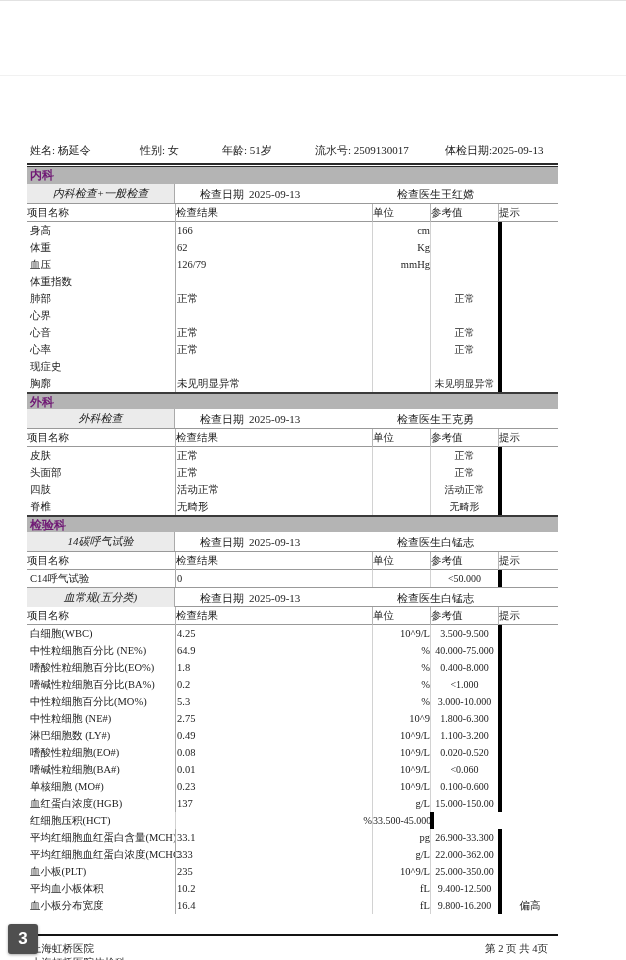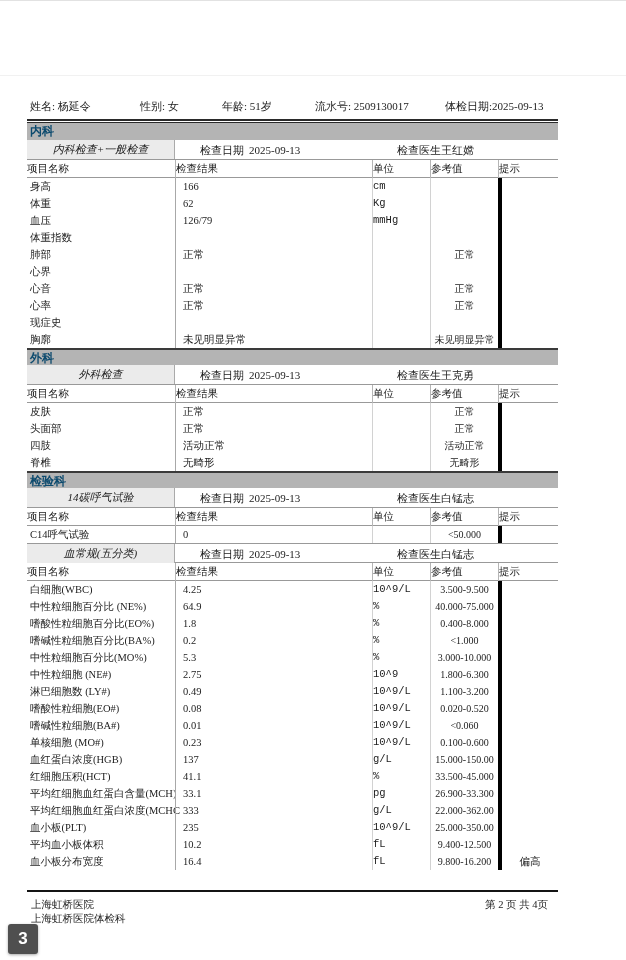--- a/index.html
+++ b/index.html
@@ -5,47 +5,47 @@
   * { margin:0; padding:0; box-sizing:border-box; }
   html,body { width:626px; height:960px; background:#fff; }
   body { font-family:"Liberation Serif","DejaVu Serif",serif; color:#1c1c1c; position:relative; overflow:hidden; }
 
   .top-line   { position:absolute; top:0; left:0; right:0; height:1px; background:#e2e2e2; }
   .page-sep   { position:absolute; top:75px; left:0; right:0; height:1px; background:#f1f1f1; }
 
   .doc { position:absolute; left:27px; top:95px; width:531px; }
 
   
-  .patient-row { position:relative; height:22px; font-size:11px; }
+  .patient-row { position:relative; height:22px; font-size:11px;margin-top:44px; }
   .patient-row .pi { position:absolute; top:0; line-height:22px; white-space:nowrap; }
   .pi1{left:3px;} .pi2{left:113px;} .pi3{left:195px;} .pi4{left:288px;} .pi5{left:418px;}
 
   .double-rule { margin-top:2px; border-top:2px solid #2a2a2a; height:4px; border-bottom:1px solid #2a2a2a; }
 
   
-  .section-bar { height:17px; line-height:17px; background:#b4b4b4; font-size:12px; font-weight:bold; padding-left:3px; color:#0c4a6e; }
+  .section-bar { height:17px; line-height:17px; background:#b4b4b4; font-size:12px; font-weight:bold; padding-left:3px; color:#701a75; }
   .section:not(.first) .section-bar { border-top:2px solid #3a3a3a; }
 
   .meta-row { display:grid; grid-template-columns:148px 1fr; height:20px; border-bottom:1px solid #999; font-size:11px; }
   .subsection:not(:first-child) .meta-row { border-top:1px solid #999; }
   .meta-left { background:#ebebeb; text-align:center; line-height:19px; border-right:1px solid #aaa; white-space:nowrap;font-style:italic; }
   .meta-right { position:relative; }
   .meta-right span { position:absolute; top:0; line-height:20px; white-space:nowrap; }
   .m-date-label{left:25px;} .m-date{left:74px;} .m-doc-label{left:222px;} .m-doc{left:266px;}
 
   .cols-row, .data-row { display:grid; grid-template-columns:148px 197px 58px 68px 60px; }
   .cols-row { height:18px; line-height:18px; border-bottom:1px solid #999; font-size:10.5px; }
   .cols-row > div { text-align:left; white-space:nowrap; }
   .cols-row > div + div { border-left:1px solid #b5b5b5; }
 
   .data-row { height:17px; line-height:17px; font-size:10.5px; }
   .data-row > div { white-space:nowrap; overflow:visible; }
   .data-row .c-item   { padding-left:3px; }
-  .data-row .c-result { padding-left:7px; border-left:1px solid #a8a8a8; }
-  .data-row .c-unit   { text-align:left; border-left:1px solid #d2d2d2;font-family:Liberation Mono, monospace; }
+  .data-row .c-result { padding-left:1px; border-left:1px solid #a8a8a8; }
+  .data-row .c-unit   { text-align:right; border-left:1px solid #d2d2d2; }
   .data-row .c-ref    { text-align:center; border-left:1px solid #d2d2d2; font-size:10px; }
   .data-row .c-hint   { text-align:center; border-left:4px solid #000000; }
 
   
   .footer-rule { margin-top:20px; border-top:2px solid #141414; }
   .footer { position:relative; height:40px; font-size:10.5px; }
   .footer-center { position:absolute; left:4px; right:0; top:6px; text-align:left; line-height:14px; }
   .footer-page { position:absolute; right:10px; top:6px; line-height:14px; white-space:nowrap; }
 
   .page-badge { position:absolute; left:8px; top:924px; width:30px; height:30px; background:#4f4f4f;
@@ -371,21 +371,20 @@
   <div class="data-row">
     <div class="c-item">血红蛋白浓度(HGB)</div>
     <div class="c-result">137</div>
     <div class="c-unit">g/L</div>
     <div class="c-ref">15.000-150.00</div>
     <div class="c-hint"></div>
   </div>
 
   <div class="data-row">
     <div class="c-item">红细胞压积(HCT)</div>
-    <div class="c-result">41.1</div>
     <div class="c-unit">%</div>
     <div class="c-ref">33.500-45.000</div>
     <div class="c-hint"></div>
   </div>
 
   <div class="data-row">
     <div class="c-item">平均红细胞血红蛋白含量(MCH)</div>
     <div class="c-result">33.1</div>
     <div class="c-unit">pg</div>
     <div class="c-ref">26.900-33.300</div>

